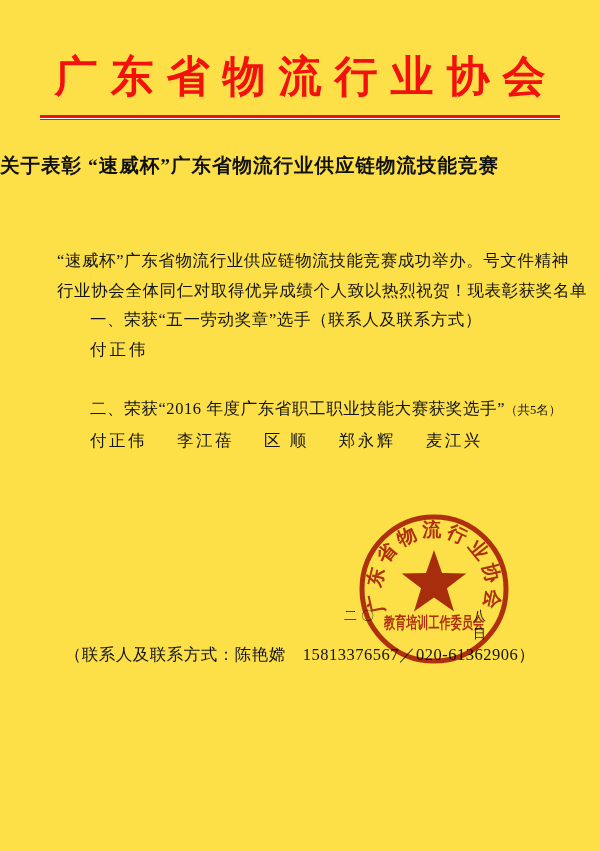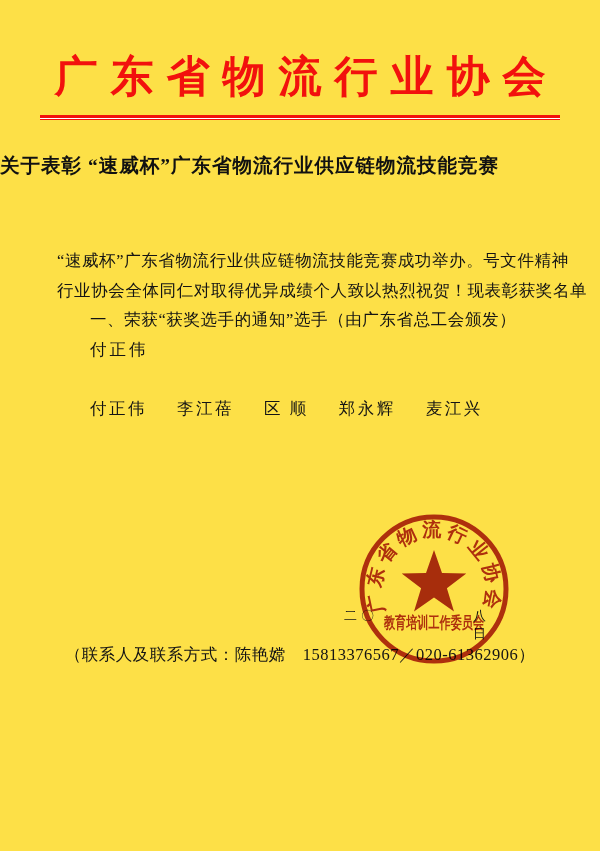--- a/index.html
+++ b/index.html
@@ -78,23 +78,24 @@
     <div class="r1"></div>
     <div class="gap"></div>
     <div class="r2"></div>
   </div>
 
   <div class="doc-title l1">关于表彰 “速威杯”广东省物流行业供应链物流技能竞赛</div>
 
   <div class="content">
     <div class="line">“速威杯”广东省物流行业供应链物流技能竞赛成功举办。号文件精神</div>
     <div class="line">行业协会全体同仁对取得优异成绩个人致以热烈祝贺！现表彰获奖名单</div>
-    <div class="line indent">一、荣获“获奖选手的通知”选手（由广东省总工会颁发）</div>
+    <div class="line indent">一、荣获“五一劳动奖章”选手（联系人及联系方式）</div>
     <div class="line indent winner-single">付正伟</div>
     <div class="line"></div>
+    <div class="line indent"><span>二、荣获“2016 年度广东省职工职业技能大赛获奖选手”</span><span class="note-small">（共5名）</span></div>
     <div class="names-row">
       <span class="winner-name">付正伟</span>
       <span class="winner-name">李江蓓</span>
       <span class="winner-name">区 顺</span>
       <span class="winner-name">郑永辉</span>
       <span class="winner-name">麦江兴</span>
     </div>
   </div>
 
   <div class="date-line">

